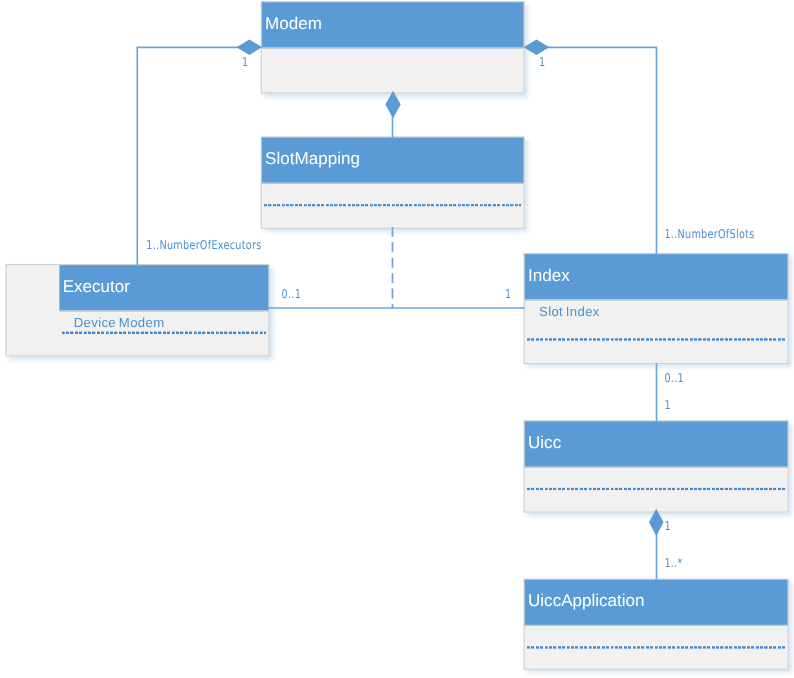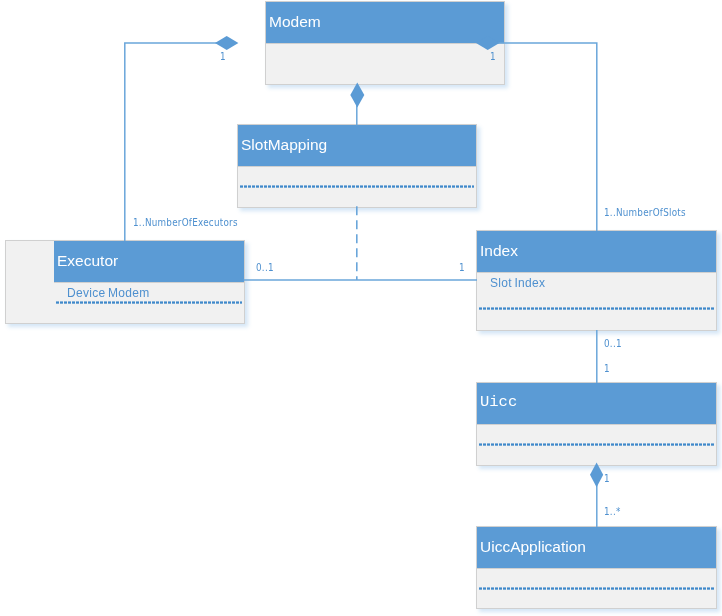--- a/index.html
+++ b/index.html
@@ -96,21 +96,21 @@
   }
   .diamond-shape {
     fill: #5b9bd5;
   }
 </style>
 </head>
 <body>
 
 <div id="canvas">
 
-  <div class="uml-class" id="cls-modem" style="left:237px; top:1px; width:240px; height:84px;margin-left:28px;">
+  <div class="uml-class" id="cls-modem" style="left:237px; top:1px; width:240px; height:84px;">
     <div class="uml-header">Modem</div>
   </div>
 
   <div class="uml-class" id="cls-slotmapping" style="left:237px; top:124px; width:240px; height:84px;">
     <div class="uml-header">SlotMapping</div>
     <div class="uml-body">
       <div class="uml-sep" style="top:18px;"></div>
     </div>
   </div>
 
@@ -123,21 +123,21 @@
   </div>
 
   <div class="uml-class" id="cls-slot" style="left:476px; top:230px; width:241px; height:101px;">
     <div class="uml-header">Index</div>
     <div class="uml-body">
       <div class="uml-attr">Slot Index</div>
       <div class="uml-sep" style="top:34px;"></div>
     </div>
   </div>
 
-  <div class="uml-class" id="cls-uicc" style="left:476px; top:382px; width:241px; height:84px;font-family:Liberation Mono, monospace;">
+  <div class="uml-class" id="cls-uicc" style="left:476px; top:382px; width:241px; height:84px;">
     <div class="uml-header">Uicc</div>
     <div class="uml-body">
       <div class="uml-sep" style="top:18px;"></div>
     </div>
   </div>
 
   <div class="uml-class" id="cls-uiccapp" style="left:476px; top:526px; width:241px; height:83px;">
     <div class="uml-header">UiccApplication</div>
     <div class="uml-body">
       <div class="uml-sep" style="top:18px;"></div>

